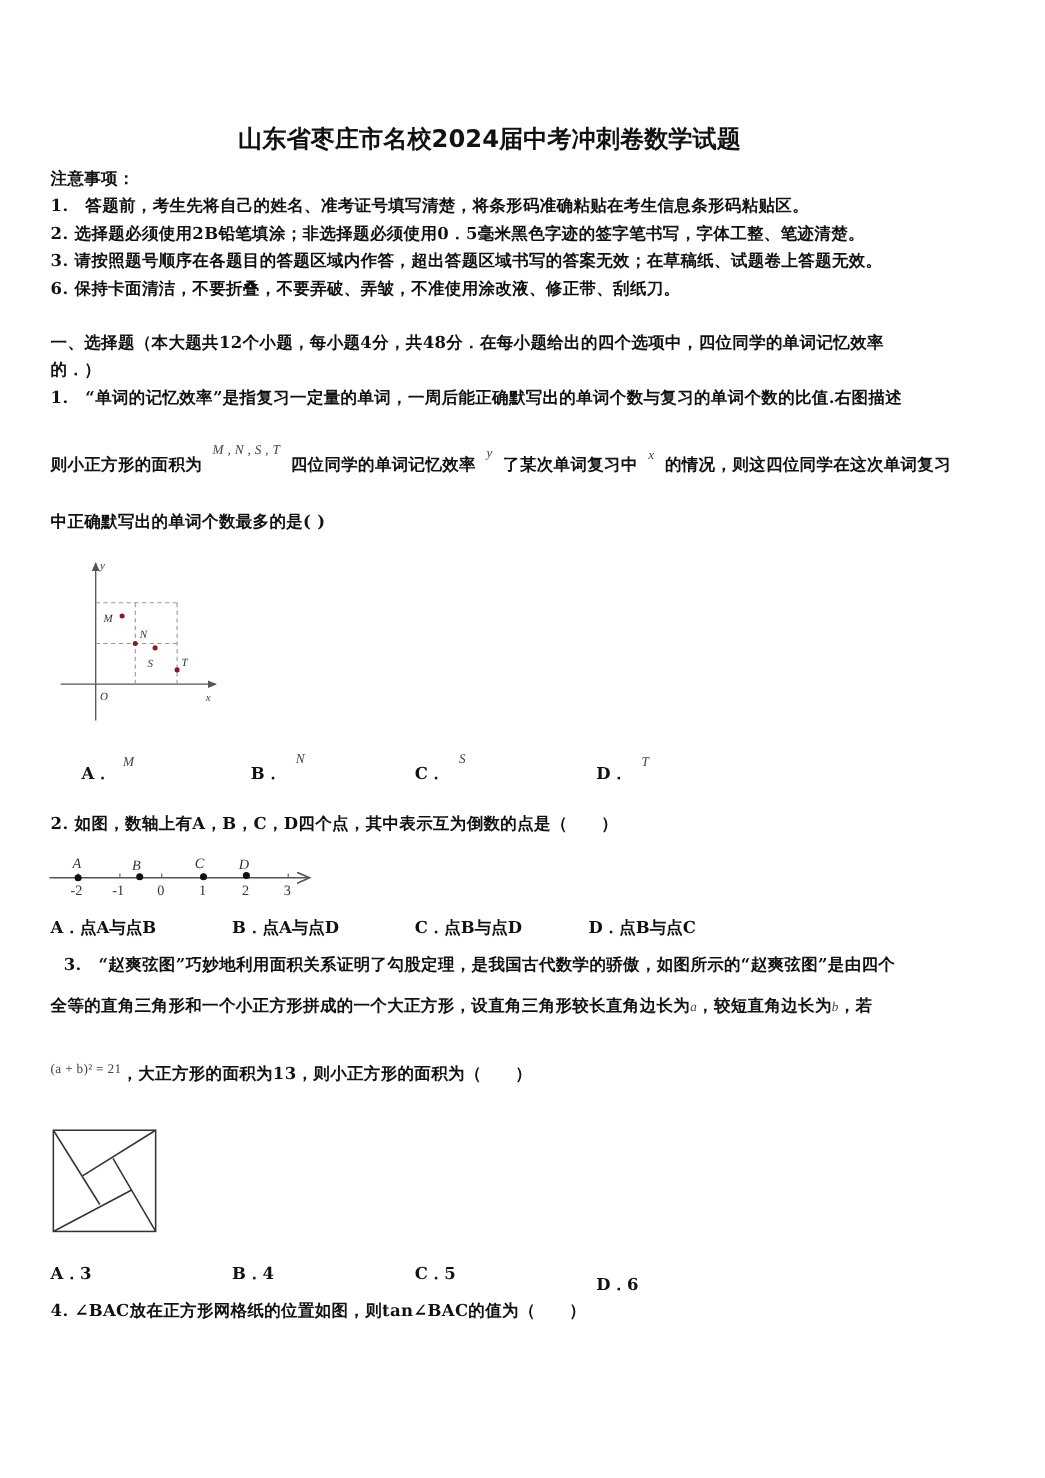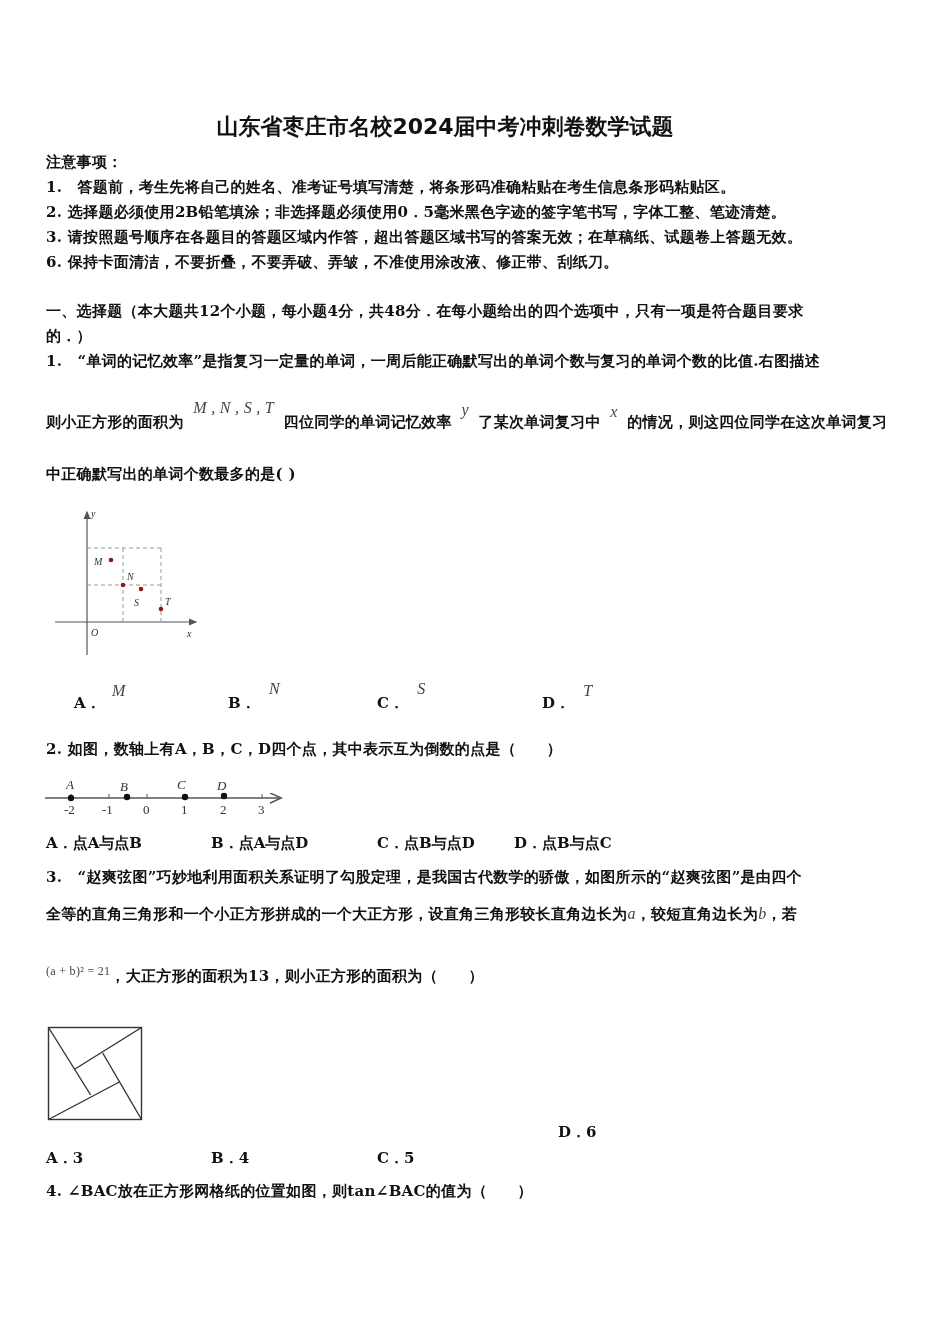--- a/index.html
+++ b/index.html
@@ -4,38 +4,38 @@
   <style>
     html, body { margin: 0; padding: 0; background: #ffffff; }
     body { width: 950px; height: 1344px; position: relative; overflow: hidden;
            font-family: "DejaVu Serif", "Liberation Serif", serif; color: #111; }
     .abs { position: absolute; white-space: nowrap; }
     .title { left: 0; width: 890px; top: 112px; text-align: center;
              font-family: "DejaVu Sans", "Liberation Sans", sans-serif;
              font-weight: bold; font-size: 22px; letter-spacing: 0px; color: #111; }
     .line { font-size: 15px; font-weight: bold; left: 46px; letter-spacing: 0.3px; }
     .math { font-family: "Liberation Serif", "DejaVu Serif", serif; font-style: italic;
-            font-weight: normal; color: #444; font-size: 16px; }
+            font-weight: normal; color: #444; font-size: 12px; }
     .mathnum { font-family: "Liberation Serif", "DejaVu Serif", serif; font-style: normal;
                font-weight: normal; color: #444; font-size: 12px; }
     .opt { font-size: 15px; font-weight: bold; }
     svg text { font-family: "Liberation Serif", "DejaVu Serif", serif; }
   </style>
 </head>
 <body>
 
 <div class="abs title">山东省枣庄市名校2024届中考冲刺卷数学试题</div>
 
 <div class="abs line" style="top:153px;">注意事项：</div>
 <div class="abs line" style="top:178px;">1.　答题前，考生先将自己的姓名、准考证号填写清楚，将条形码准确粘贴在考生信息条形码粘贴区。</div>
 <div class="abs line" style="top:203px;">2. 选择题必须使用2B铅笔填涂；非选择题必须使用0．5毫米黑色字迹的签字笔书写，字体工整、笔迹清楚。</div>
 <div class="abs line" style="top:228px;">3. 请按照题号顺序在各题目的答题区域内作答，超出答题区域书写的答案无效；在草稿纸、试题卷上答题无效。</div>
 <div class="abs line" style="top:253px;">6. 保持卡面清洁，不要折叠，不要弄破、弄皱，不准使用涂改液、修正带、刮纸刀。</div>
 
-<div class="abs line" style="top:302px;">一、选择题（本大题共12个小题，每小题4分，共48分．在每小题给出的四个选项中，只有一项是符合题目要求</div>
+<div class="abs line" style="top:302px;">一、选择题（本大题共12个小题，每小题4分，共48分．在每小题给出的四个选项中，四位同学的单词记忆效率</div>
 <div class="abs line" style="top:327px;">的．）</div>
 
 <div class="abs line" style="top:352px;">1.　“单词的记忆效率”是指复习一定量的单词，一周后能正确默写出的单词个数与复习的单词个数的比值.右图描述</div>
 <div class="abs line" style="top:413px;">
   <span>则小正方形的面积为</span>
   <span class="math" style="position:relative; top:-14px; margin:0 4px;">M , N , S , T</span>
   <span>四位同学的单词记忆效率</span>
   <span class="math" style="position:relative; top:-12px; margin:0 4px;">y</span>
   <span>了某次单词复习中</span>
   <span class="math" style="position:relative; top:-10px; margin:0 4px;">x</span>
@@ -135,25 +135,25 @@
 
 <div class="abs opt" style="left:46px; top:834px;">
   <span>A．</span><span>点A与点B</span>
 </div>
 <div class="abs opt" style="left:211px; top:834px;">
   <span>B．</span><span>点A与点D</span>
 </div>
 <div class="abs opt" style="left:377px; top:834px;">
   <span>C．</span><span>点B与点D</span>
 </div>
-<div class="abs opt" style="left:514px; top:834px;">
+<div class="abs opt" style="left:535px; top:834px;">
   <span>D．</span><span>点B与点C</span>
 </div>
 
-<div class="abs line" style="top:868px;">3.　“赵爽弦图”巧妙地利用面积关系证明了勾股定理，是我国古代数学的骄傲，如图所示的“赵爽弦图”是由四个</div>
+<div class="abs line" style="top:868px;margin-left:12px;">3.　“赵爽弦图”巧妙地利用面积关系证明了勾股定理，是我国古代数学的骄傲，如图所示的“赵爽弦图”是由四个</div>
 <div class="abs line" style="top:905px;">
   <span>全等的直角三角形和一个小正方形拼成的一个大正方形，设直角三角形较长直角边长为</span><span class="math">a</span><span>，较短直角边长为</span><span class="math">b</span><span>，若</span>
 </div>
 <div class="abs line" style="top:967px;">
   <span class="mathnum" style="position:relative; top:-6px;">(a + b)² = 21</span><span>，大正方形的面积为13，则小正方形的面积为（　　）</span>
 </div>
 
 <svg class="abs" style="left:0; top:0;" width="160" height="1130">
   <g stroke="#333" stroke-width="1.4" fill="none">
     <rect x="48.5" y="1027.5" width="93" height="92"></rect>
@@ -166,17 +166,17 @@
 
 <div class="abs opt" style="left:46px; top:1149px;">
   <span>A．</span><span>3</span>
 </div>
 <div class="abs opt" style="left:211px; top:1149px;">
   <span>B．</span><span>4</span>
 </div>
 <div class="abs opt" style="left:377px; top:1149px;">
   <span>C．</span><span>5</span>
 </div>
-<div class="abs opt" style="left:542px; top:1123px;margin-left:16px;">
+<div class="abs opt" style="left:542px; top:1159px;">
   <span>D．</span><span>6</span>
 </div>
 
 <div class="abs line" style="top:1182px;">4. ∠BAC放在正方形网格纸的位置如图，则tan∠BAC的值为（　　）</div>
 
 </body></html>

